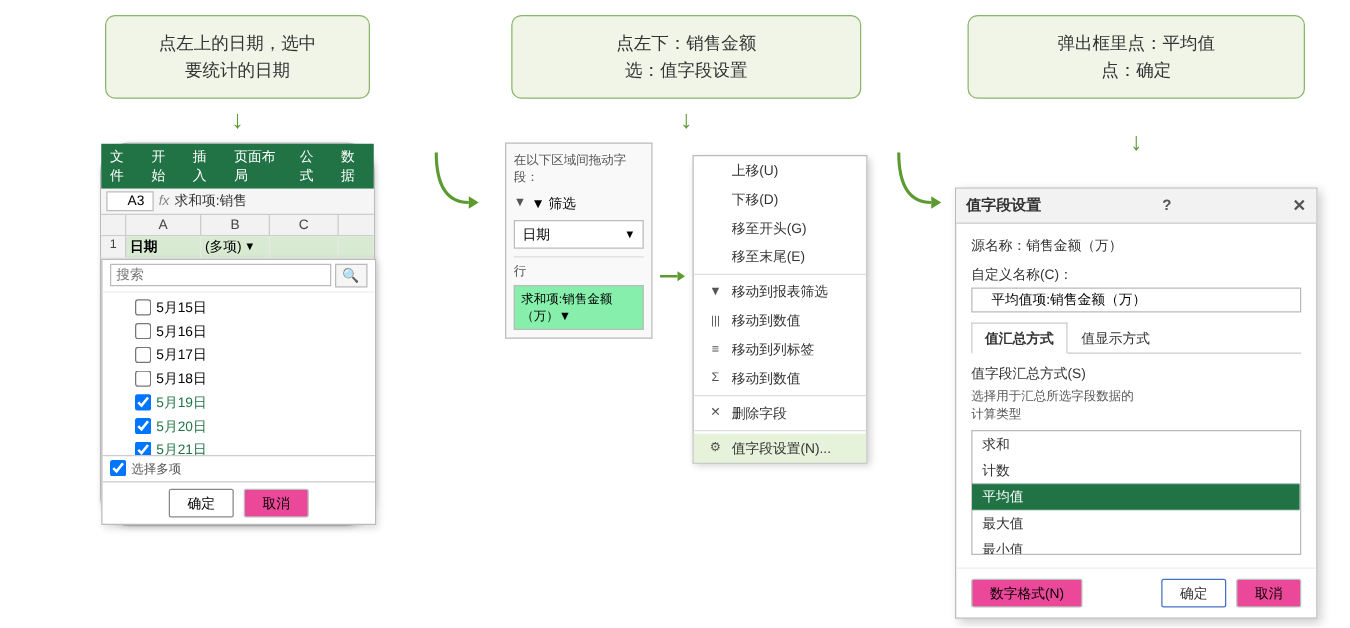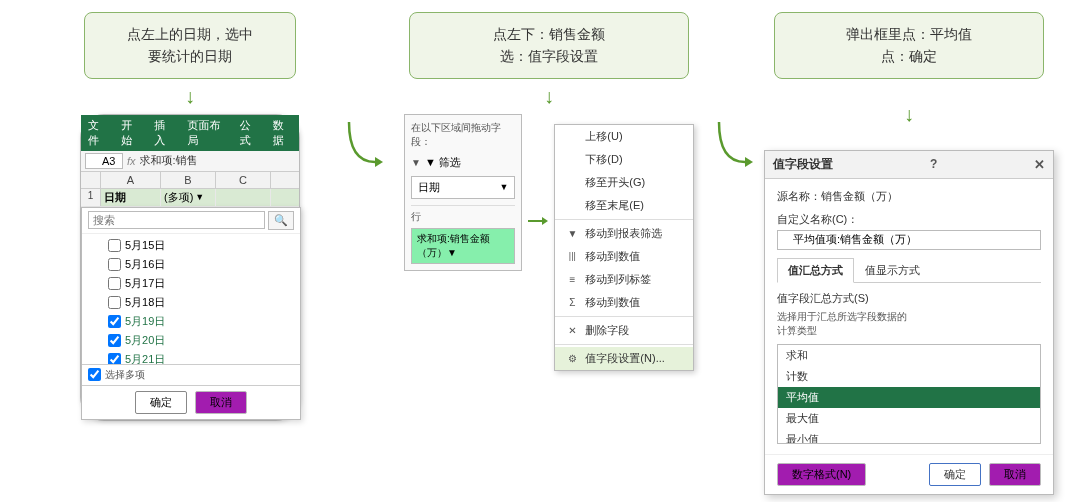--- a/index.html
+++ b/index.html
@@ -167,21 +167,21 @@
     .filter-footer input[type=checkbox] { margin-right: 4px; }
     .filter-buttons {
       display: flex;
       justify-content: center;
       gap: 8px;
       padding: 5px 6px;
       border-top: 1px solid #ccc;
     }
     .btn {
       border: 1px solid #bbb;
-      background: #a21caf;
+      background: #ec4899;
       padding: 3px 14px;
       font-size: 11px;
       cursor: pointer;
       border-radius: 2px;
     }
     .btn.primary {
       background: #fff;
       border: 1px solid #888;
     }
 

